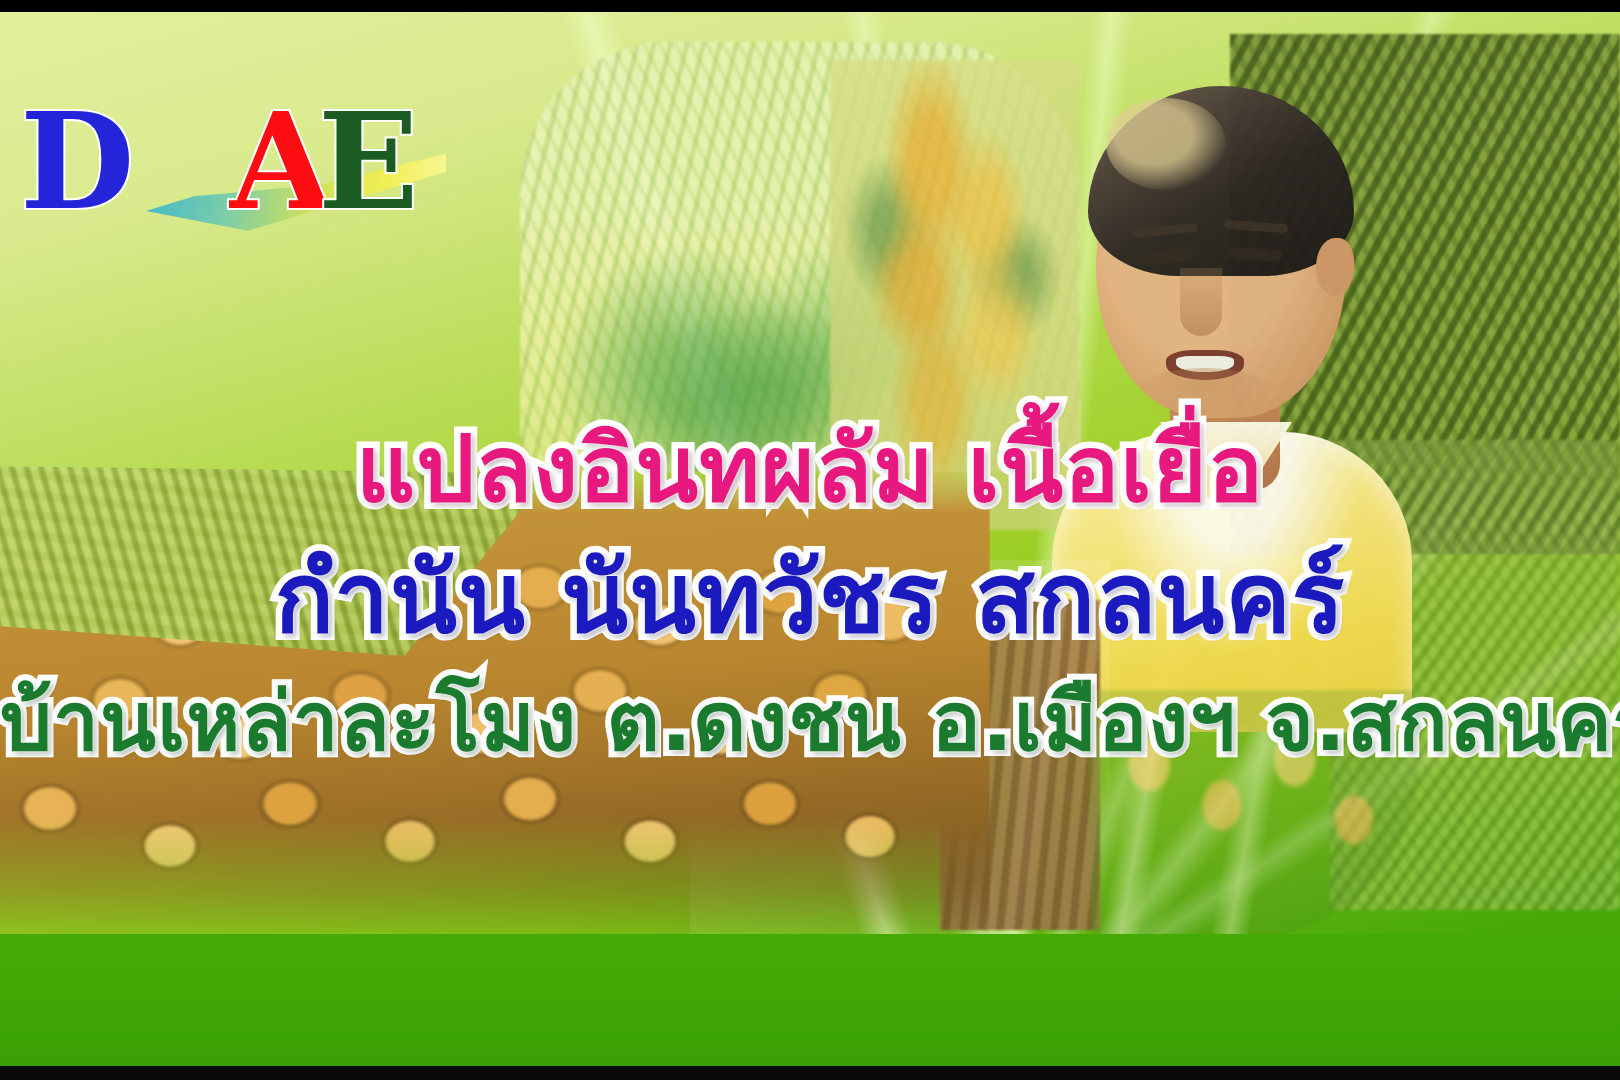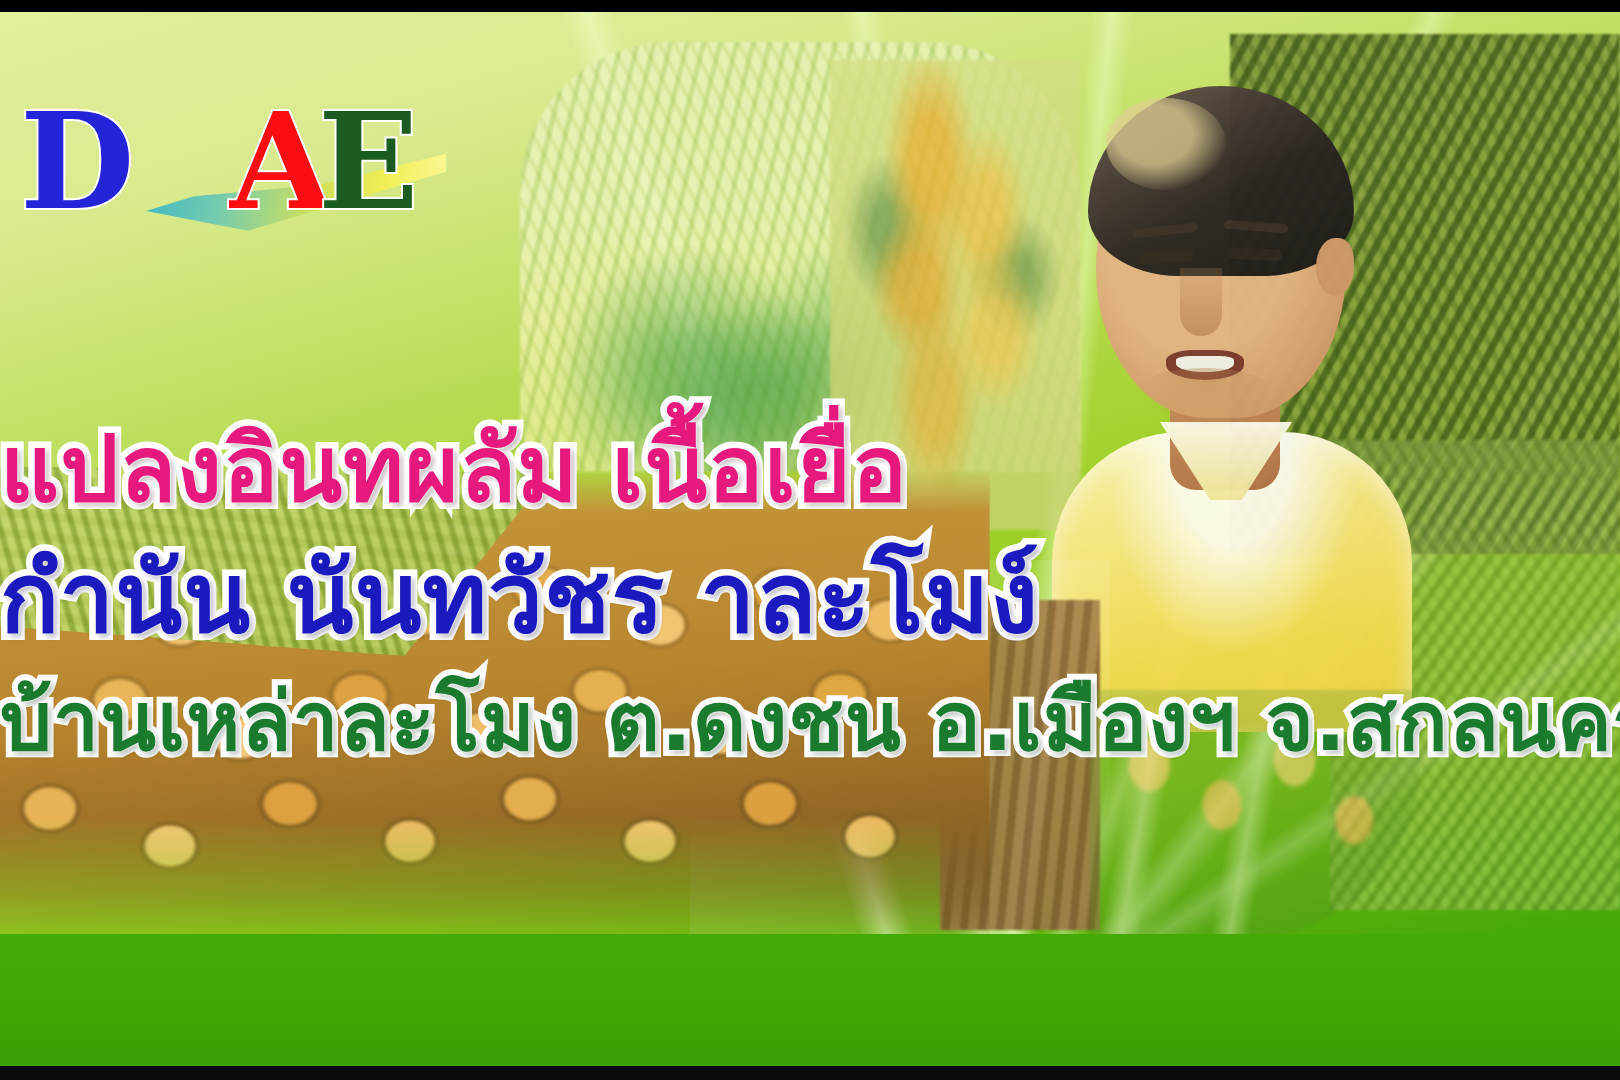--- a/index.html
+++ b/index.html
@@ -291,20 +291,21 @@
   }
   #logo .seal .arc-text{
     position:absolute;left:12px;bottom:6px;width:100px;text-align:center;
     font-size:8px;color:#2f7a2c;letter-spacing:.2px;white-space:nowrap;
     transform:scaleX(.9);
   }
 
   
   #captions{
     position:absolute;left:0;top:420px;width:1620px;
+    text-align:center;
   }
   .cap{
     display:block;
     white-space:nowrap;
     font-family:"DejaVu Sans","Liberation Sans",sans-serif;
     font-weight:bold;
     letter-spacing:1px;
   }
   .cap-1{
     font-size:92px;line-height:1.08;
@@ -379,20 +380,20 @@
 
   <div id="logo" class="layer">
     <div class="swoosh"></div>
     <div class="ltr d">D</div>
     <div class="ltr a">A</div>
     <div class="ltr e">E</div>
   </div>
 
   <div id="captions">
     <span class="cap cap-1">แปลงอินทผลัม เนื้อเยื่อ</span>
-    <span class="cap cap-2">กำนัน นันทวัชร าละโมง์</span>
+    <span class="cap cap-2">กำนัน นันทวัชร สกลนคร์</span>
     <span class="cap cap-3">บ้านเหล่าละโมง ต.ดงชน อ.เมืองฯ จ.สกลนคร</span>
   </div>
 
   <div id="bar-top" class="layer"></div>
   <div id="bar-bottom" class="layer"></div>
 
 </div>
 
 </body></html>

